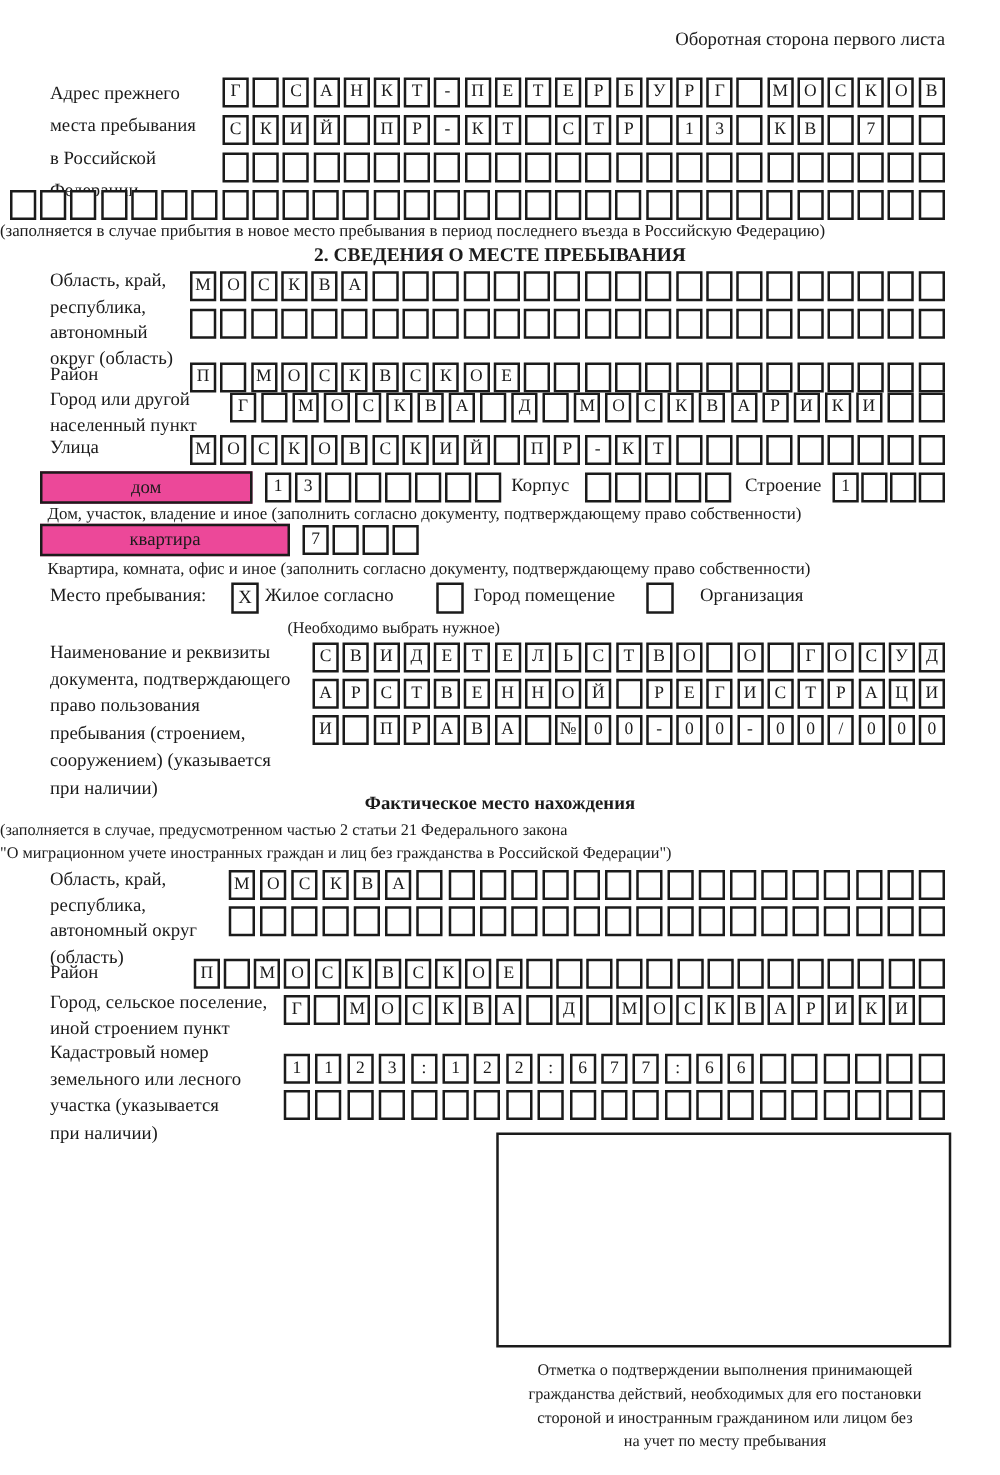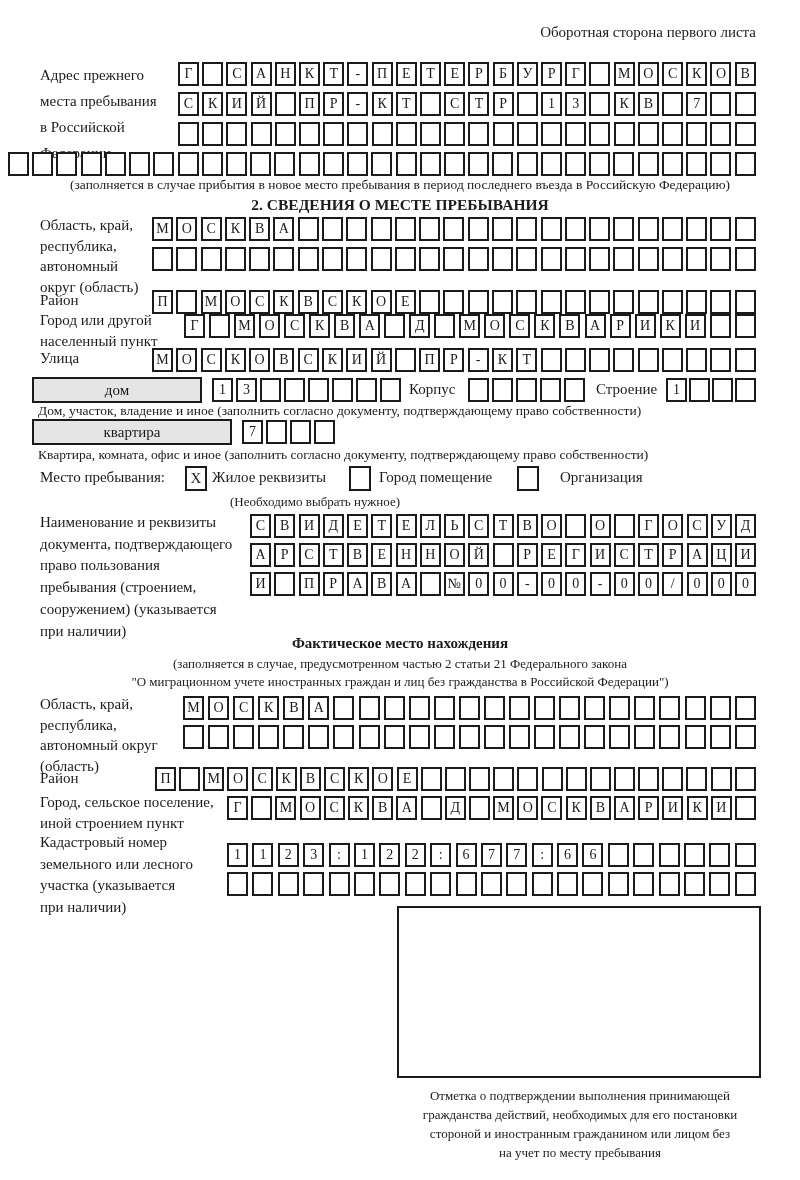--- a/index.html
+++ b/index.html
@@ -3,31 +3,31 @@
 <meta charset="utf-8">
 <style>
   html,body{margin:0;padding:0;background:#fff;}
   .page{
     position:relative;width:800px;height:1180px;background:#fff;
     font-family:"Liberation Serif","DejaVu Serif",serif;color:#1b1b1b;overflow:hidden;
   }
   .topnote{position:absolute;top:24px;left:400px;width:356px;text-align:right;font-size:15px;}
   .lbl{position:absolute;font-size:15px;white-space:nowrap;}
   .note{position:absolute;font-size:13px;white-space:nowrap;}
-  .center{left:0;width:800px;text-align:center;white-space:nowrap;}
+  .center{left:0;width:800px;white-space:nowrap;}
   .sechead{position:absolute;left:0;width:800px;text-align:center;font-weight:bold;font-size:15.5px;white-space:nowrap;}
   .cellrow{position:absolute;display:flex;justify-content:space-between;}
   .cell{
     width:21px;height:24px;border:2px solid #1b1b1b;box-sizing:border-box;
     display:flex;align-items:center;justify-content:center;
     font-size:14px;line-height:20px;background:#fff;flex:0 0 21px;
   }
   .labelbox{
     position:absolute;height:26px;border:2px solid #1b1b1b;box-sizing:border-box;
-    display:flex;align-items:center;justify-content:center;font-size:15px;background:#e5e5e5;
+    display:flex;align-items:center;justify-content:center;font-size:15px;background:#ec4899;
   }
   .checkbox{
     position:absolute;width:22px;height:25px;border:2px solid #1b1b1b;box-sizing:border-box;
     display:flex;align-items:center;justify-content:center;font-size:15px;background:#fff;
   }
   .stampbox{position:absolute;border:2px solid #1b1b1b;box-sizing:border-box;background:#fff;}
   .caption{position:absolute;font-size:13px;line-height:19px;text-align:center;}
 </style>
 </head>
 <body>
@@ -342,21 +342,21 @@
   <div class="cellrow" style="left:242px;top:420px;width:93px;">
       <div class="cell">7</div>
       <div class="cell"></div>
       <div class="cell"></div>
       <div class="cell"></div>
     </div>
   <div class="note" style="left:38px;top:447px;font-size:13.5px;">Квартира, комната, офис и иное (заполнить согласно документу, подтверждающему право собственности)</div>
 
   <div class="lbl" style="left:40px;top:469px;">Место пребывания:</div>
   <div class="checkbox" style="left:185px;top:466px;">X</div>
-  <div class="lbl" style="left:212px;top:469px;">Жилое реквизиты</div>
+  <div class="lbl" style="left:212px;top:469px;">Жилое согласно</div>
   <div class="checkbox" style="left:349px;top:466px;"></div>
   <div class="lbl" style="left:379px;top:469px;">Город помещение</div>
   <div class="checkbox" style="left:517px;top:466px;"></div>
   <div class="lbl" style="left:560px;top:469px;">Организация</div>
   <div class="note" style="left:150px;top:494px;width:330px;text-align:center;">(Необходимо выбрать нужное)</div>
 
   <div class="lbl" style="left:40px;top:512px;line-height:21.7px;">
     <div>Наименование и реквизиты</div>
     <div>документа, подтверждающего</div>
     <div>право пользования</div>

